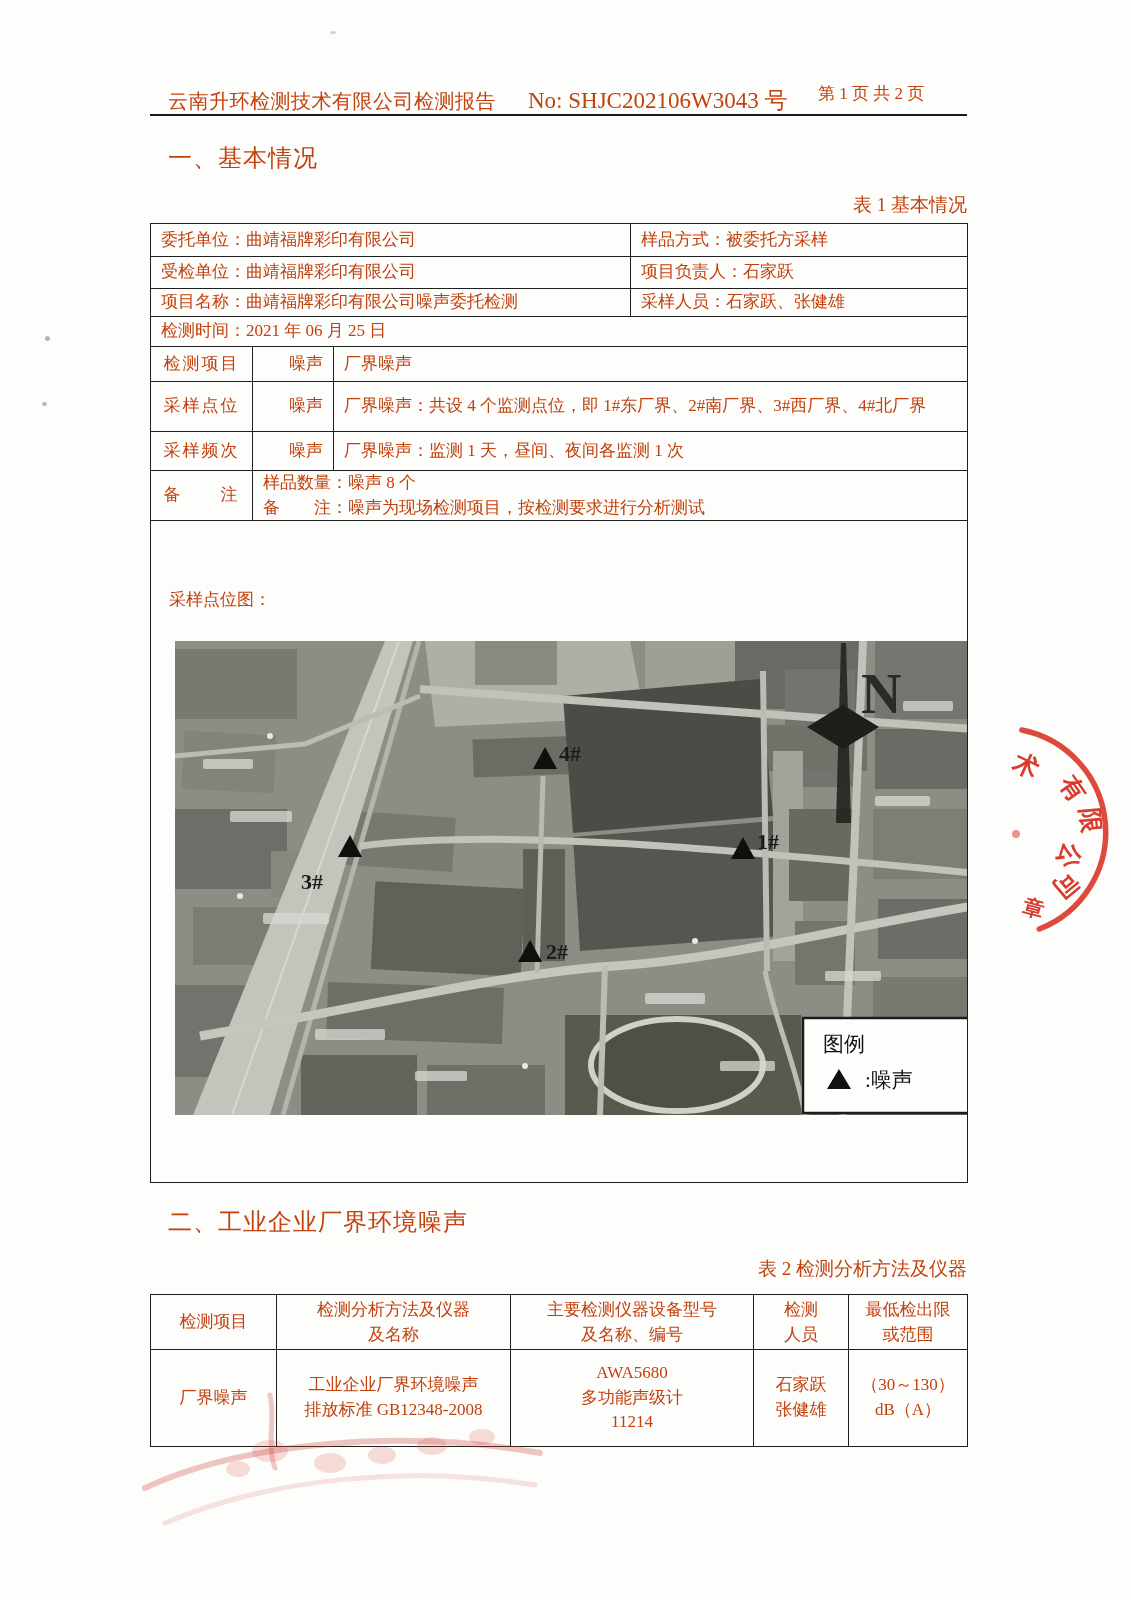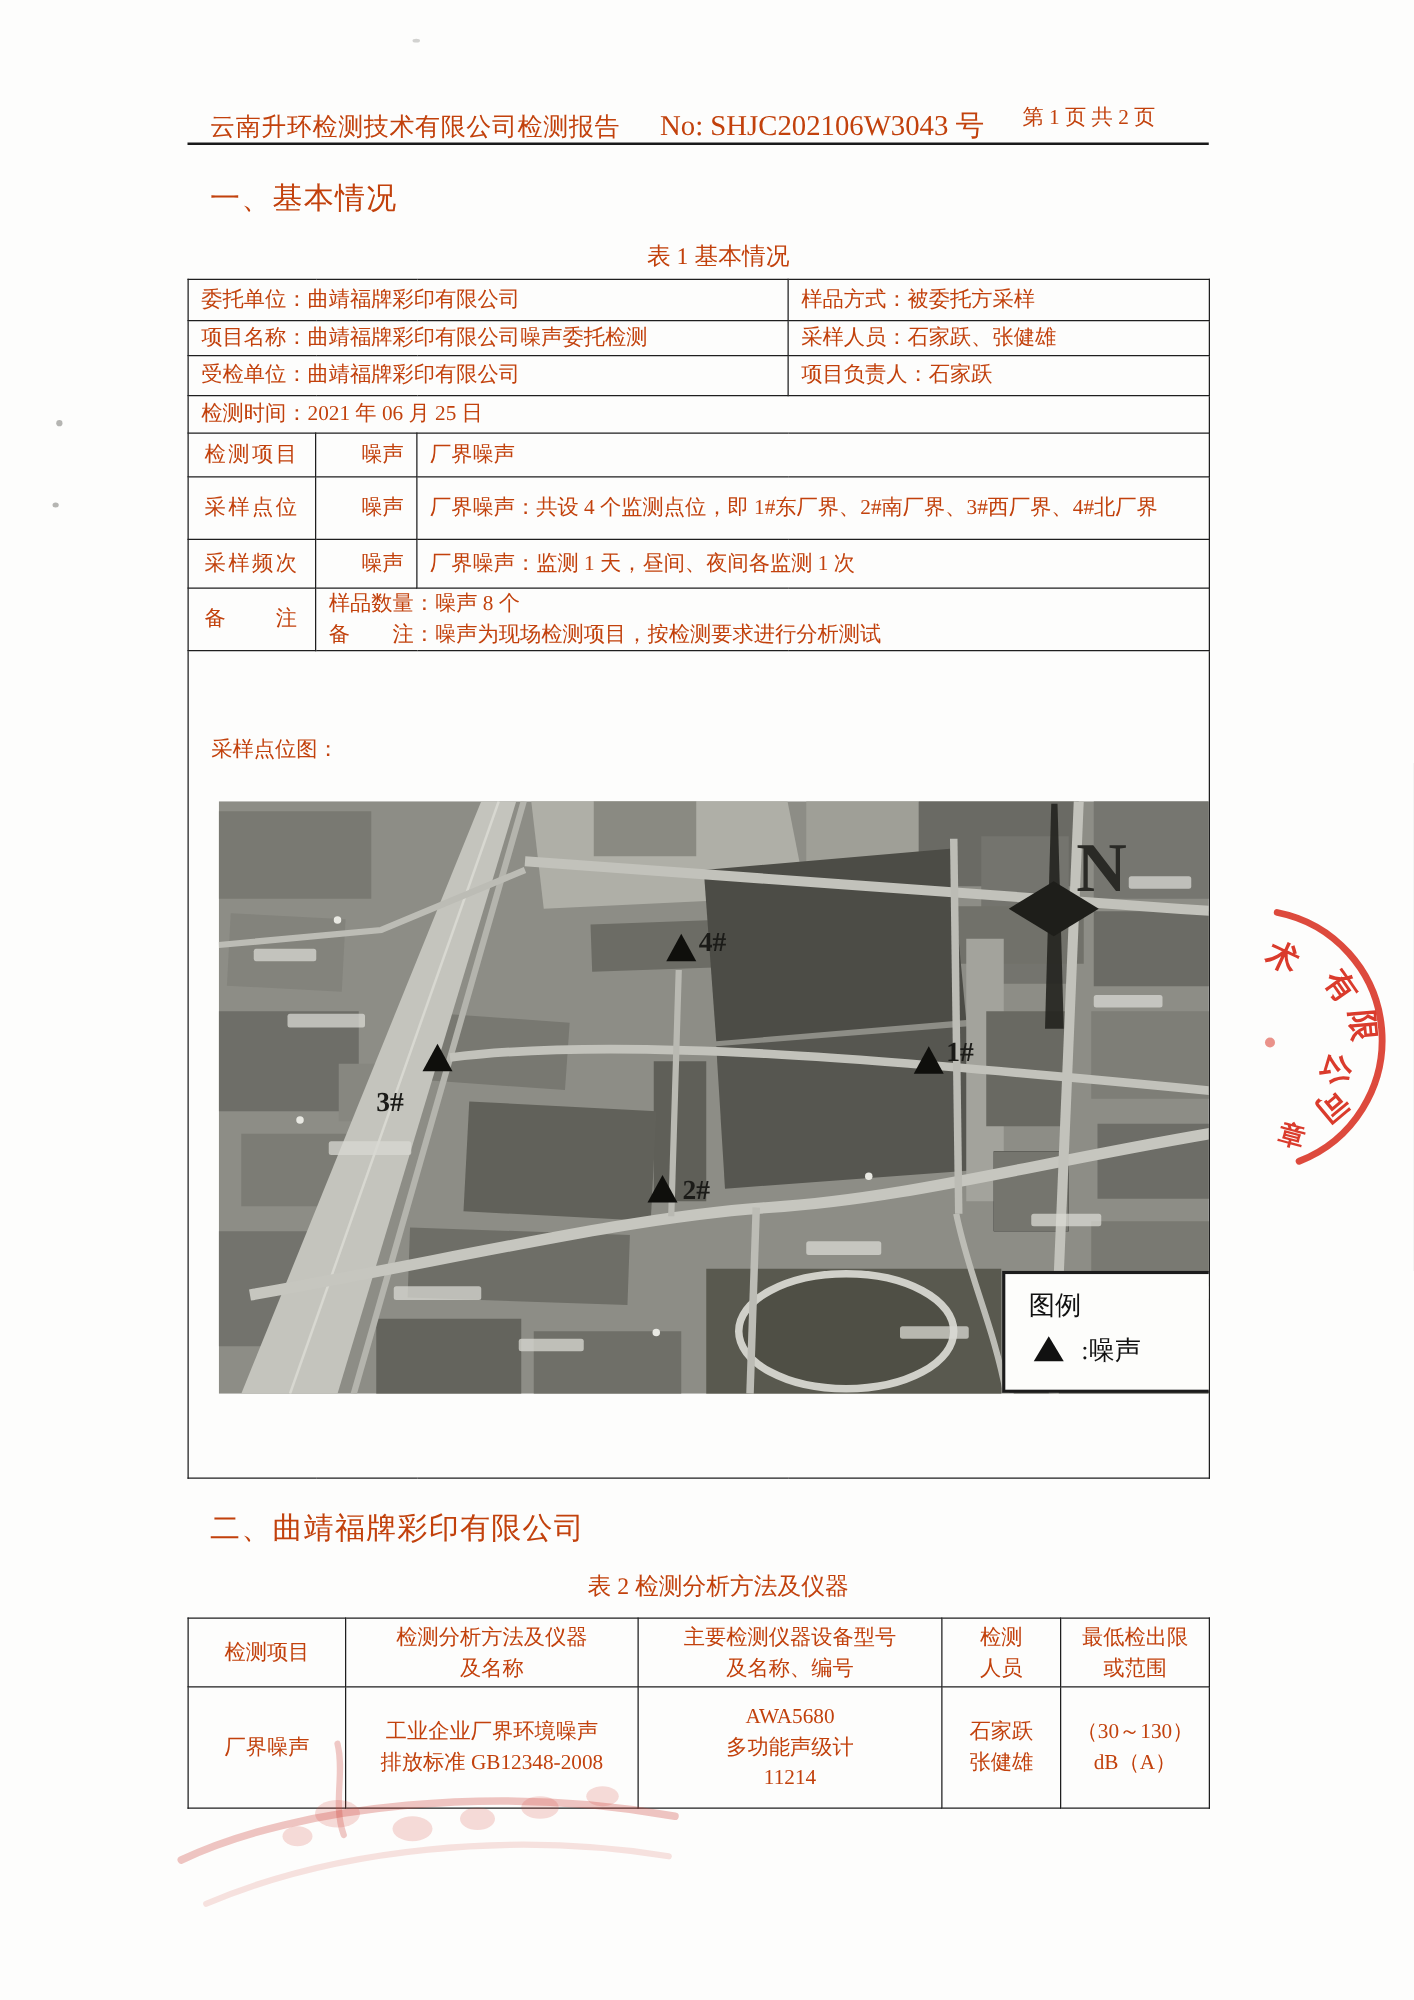--- a/index.html
+++ b/index.html
@@ -10,21 +10,21 @@
   }
   
   .hdr-title { position:absolute; left:168px; top:88px; font-size:20px; letter-spacing:.5px; }
   .hdr-no    { position:absolute; left:528px; top:85px; font-size:23px; }
   .hdr-page  { position:absolute; left:818px; top:82px; font-size:17px; }
   .hdr-rule  { position:absolute; left:150px; top:114px; width:817px; height:2px; background:#1a1a1a; }
   
   .sec-title { position:absolute; font-size:24px; font-weight:normal; letter-spacing:1px; }
   .sec1-title { left:168px; top:142px; }
   .sec2-title { left:168px; top:1206px; }
-  .tbl-caption { position:absolute; left:166px; width:817px; text-align:center; font-size:19px; }
+  .tbl-caption { position:absolute; left:150px; width:817px; text-align:right; font-size:19px; }
   .t1-caption { top:192px; }
   .t2-caption { top:1256px; }
   
   table.doc { position:absolute; left:150px; border-collapse:collapse; table-layout:fixed; font-size:17px; }
   table.t1 { top:223px; width:817px; }
   table.t2 { top:1294px; width:817px; }
   table.doc td { border:1.6px solid #1f1f1f; padding:0 10px; vertical-align:middle; line-height:1.45; overflow:hidden; }
   td.lab { text-align:center; letter-spacing:2px; padding:0 4px; }
   td.ctr { text-align:right; padding:0 4px; }
   td.maprow { padding:12px 0 0 0; vertical-align:top; }
@@ -60,27 +60,27 @@
         <col style="width:102px">
         <col style="width:81px">
         <col style="width:297px">
         <col style="width:337px">
       </colgroup>
     <tbody>
         <tr style="height:33px">
       <td colspan="3">委托单位：曲靖福牌彩印有限公司</td>
       <td>样品方式：被委托方采样</td>
     </tr>
+    <tr style="height:32px">
+      <td colspan="3">受检单位：曲靖福牌彩印有限公司</td>
+      <td>项目负责人：石家跃</td>
+    </tr>
     <tr style="height:28px">
       <td colspan="3">项目名称：曲靖福牌彩印有限公司噪声委托检测</td>
       <td>采样人员：石家跃、张健雄</td>
-    </tr>
-    <tr style="height:32px">
-      <td colspan="3">受检单位：曲靖福牌彩印有限公司</td>
-      <td>项目负责人：石家跃</td>
     </tr>
     <tr style="height:30px">
       <td colspan="4">检测时间：2021 年 06 月 25 日</td>
     </tr>
     <tr style="height:35px">
       <td class="lab">检测项目</td>
       <td class="ctr">噪声</td>
       <td colspan="2">厂界噪声</td>
     </tr>
     <tr style="height:50px">
@@ -212,21 +212,21 @@
               <polygon points="652,448 664,428 676,448" fill="#111"></polygon>
               <text x="690" y="446" font-size="21" fill="#111" font-family="Liberation Serif, DejaVu Serif, serif">:噪声</text>
             </g>
           </svg>
         </div>
       </td>
     </tr>
   </tbody>
     </table>
 
-  <div class="sec-title sec2-title">二、曲靖福牌彩印有限公司</div>
+  <div class="sec-title sec2-title">二、工业企业厂界环境噪声</div>
   <div class="tbl-caption t2-caption">表 2 检测分析方法及仪器</div>
 
   <table class="doc t2">
     <colgroup>
         <col style="width:126px">
         <col style="width:234px">
         <col style="width:243px">
         <col style="width:95px">
         <col style="width:119px">
       </colgroup>

